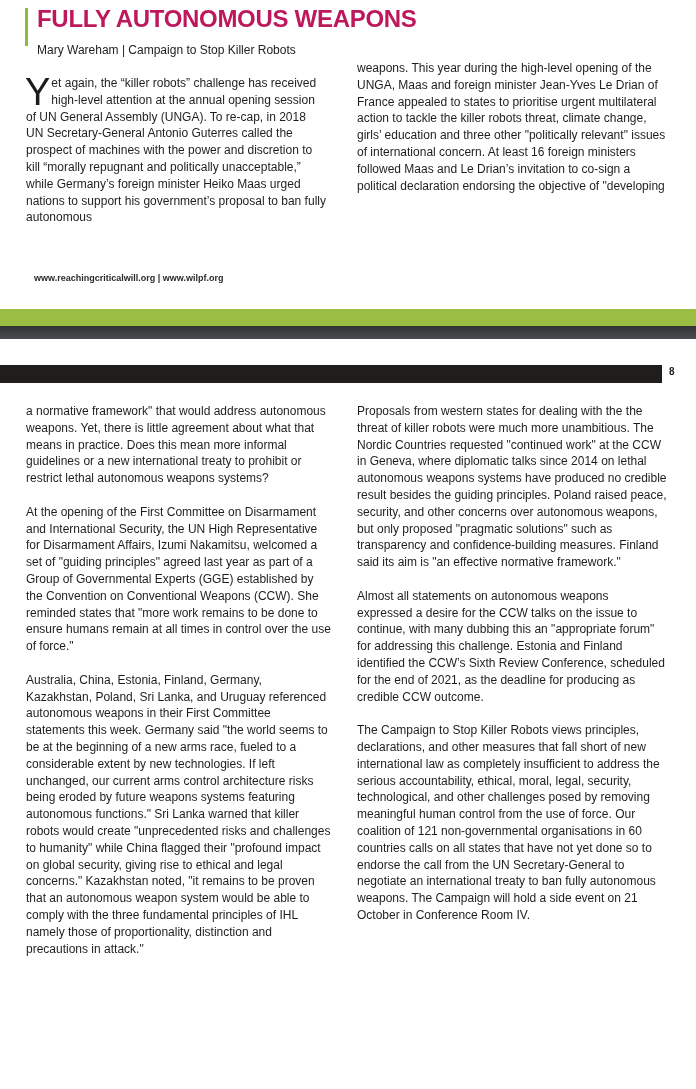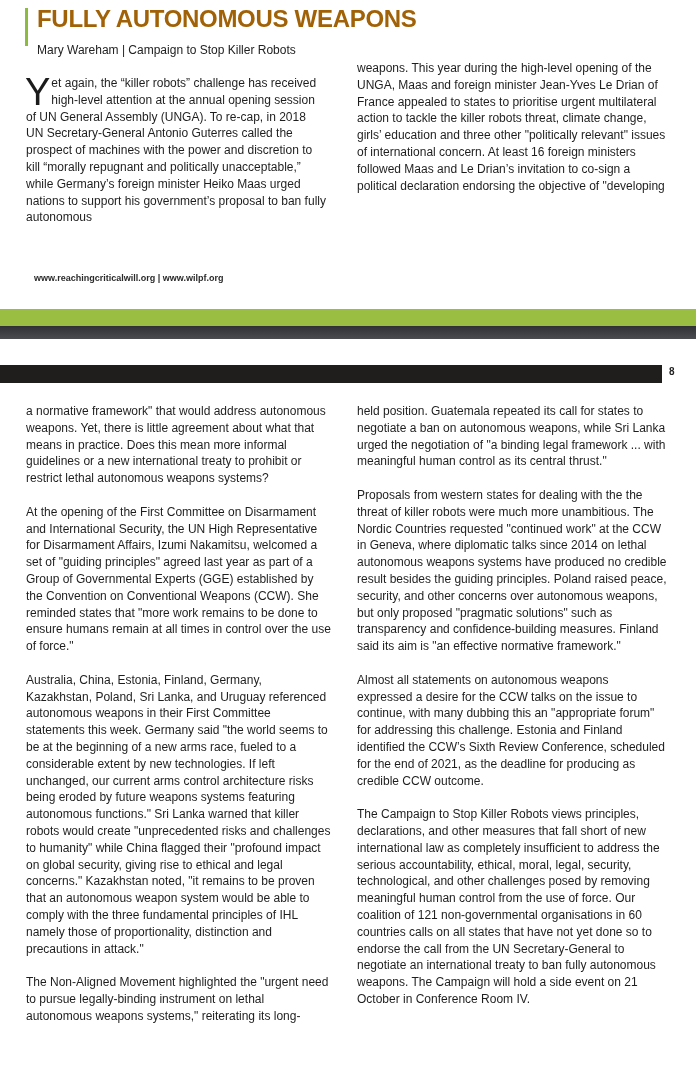--- a/index.html
+++ b/index.html
@@ -8,21 +8,21 @@
       font-family: "DejaVu Sans Condensed", "Liberation Sans Narrow", "Liberation Sans", sans-serif;
       color: #1e1e1e;
     }
     .title-block {
       position: absolute; left: 25px; top: 8px; height: 38px;
       border-left: 3px solid #8dbb3f; padding-left: 10px;
     }
     .title {
       position: absolute; left: 37px; top: 5px; margin: 0;
       font-family: "Liberation Sans", sans-serif; font-weight: bold;
-      font-size: 24px; letter-spacing: -0.3px; color: #a16207; white-space: nowrap;
+      font-size: 24px; letter-spacing: -0.3px; color: #be185d; white-space: nowrap;
     }
     .byline {
       position: absolute; left: 37px; top: 43px; margin: 0;
       font-family: "Liberation Sans", sans-serif; font-size: 12px; color: #222; white-space: nowrap;
     }
     .col {
       position: absolute; width: 300px;
       font-family: "Liberation Sans", sans-serif; font-size: 12px; line-height: 16.8px;
       color: #1e1e1e;
     }
@@ -65,21 +65,19 @@
 <div class="band-green"></div>
 <div class="band-dark"></div>
 
 <div class="band-black"></div>
 <div class="page-number">8</div>
 
 <div class="col" style="left:26px; top:403px; width:305px;">
   <p>a normative framework"  that would address autonomous weapons. Yet, there is little agreement about what that means in practice. Does this mean more informal guidelines or a new international treaty to prohibit or restrict lethal autonomous weapons systems?</p>
   <p>At the opening of the First Committee on Disarmament and International Security, the UN High Representative for Disarmament Affairs, Izumi Nakamitsu, welcomed a set of "guiding principles" agreed last year as part of a Group of Governmental Experts (GGE) established by the Convention on Conventional Weapons (CCW). She reminded states that "more work remains to be done to ensure humans remain at all times in control over the use of force."</p>
   <p>Australia, China, Estonia, Finland, Germany, Kazakhstan, Poland, Sri Lanka, and Uruguay referenced autonomous weapons in their First Committee statements this week. Germany said "the world seems to be at the beginning of a new arms race, fueled to a considerable extent by new technologies. If left unchanged, our current arms control architecture risks being eroded by future weapons systems featuring autonomous functions." Sri Lanka warned that killer robots would create "unprecedented risks and challenges to humanity" while China flagged their "profound impact on global security, giving rise to ethical and legal concerns." Kazakhstan noted, "it remains to be proven that an autonomous weapon system would be able to comply with the three fundamental principles of IHL namely those of proportionality, distinction and precautions in attack."</p>
-  <p>The Non-Aligned Movement highlighted the "urgent need to pursue legally-binding instrument on lethal autonomous weapons systems," reiterating its long-</p>
 </div>
 
 <div class="col" style="left:357px; top:403px; width:310px;">
-  <p>held position. Guatemala repeated its call for states to negotiate a ban on autonomous weapons, while Sri Lanka urged the negotiation of "a binding legal framework ... with meaningful human control as its central thrust."</p>
   <p>Proposals from western states for dealing with the the threat of killer robots were much more unambitious. The Nordic Countries requested "continued work" at the CCW in Geneva, where diplomatic talks since 2014 on lethal autonomous weapons systems have produced no credible result besides the guiding principles. Poland raised peace, security, and other concerns over autonomous weapons, but only proposed "pragmatic solutions" such as transparency and confidence-building measures. Finland said its aim is "an effective normative framework."</p>
   <p>Almost all statements on autonomous weapons expressed a desire for the CCW talks on the issue to continue, with many dubbing this an "appropriate forum" for addressing this challenge. Estonia and Finland identified the CCW’s Sixth Review Conference, scheduled for the end of 2021, as the deadline for producing as credible CCW outcome.</p>
   <p>The Campaign to Stop Killer Robots views principles, declarations, and other measures that fall short of new international law as completely insufficient to address the serious accountability, ethical, moral, legal, security, technological, and other challenges posed by removing meaningful human control from the use of force. Our coalition of 121 non-governmental organisations in 60 countries calls on all states that have not yet done so to endorse the call from the UN Secretary-General to negotiate an international treaty to ban fully autonomous weapons. The Campaign will hold a side event on 21 October in Conference Room IV.</p>
 </div>
 
 </body></html>

